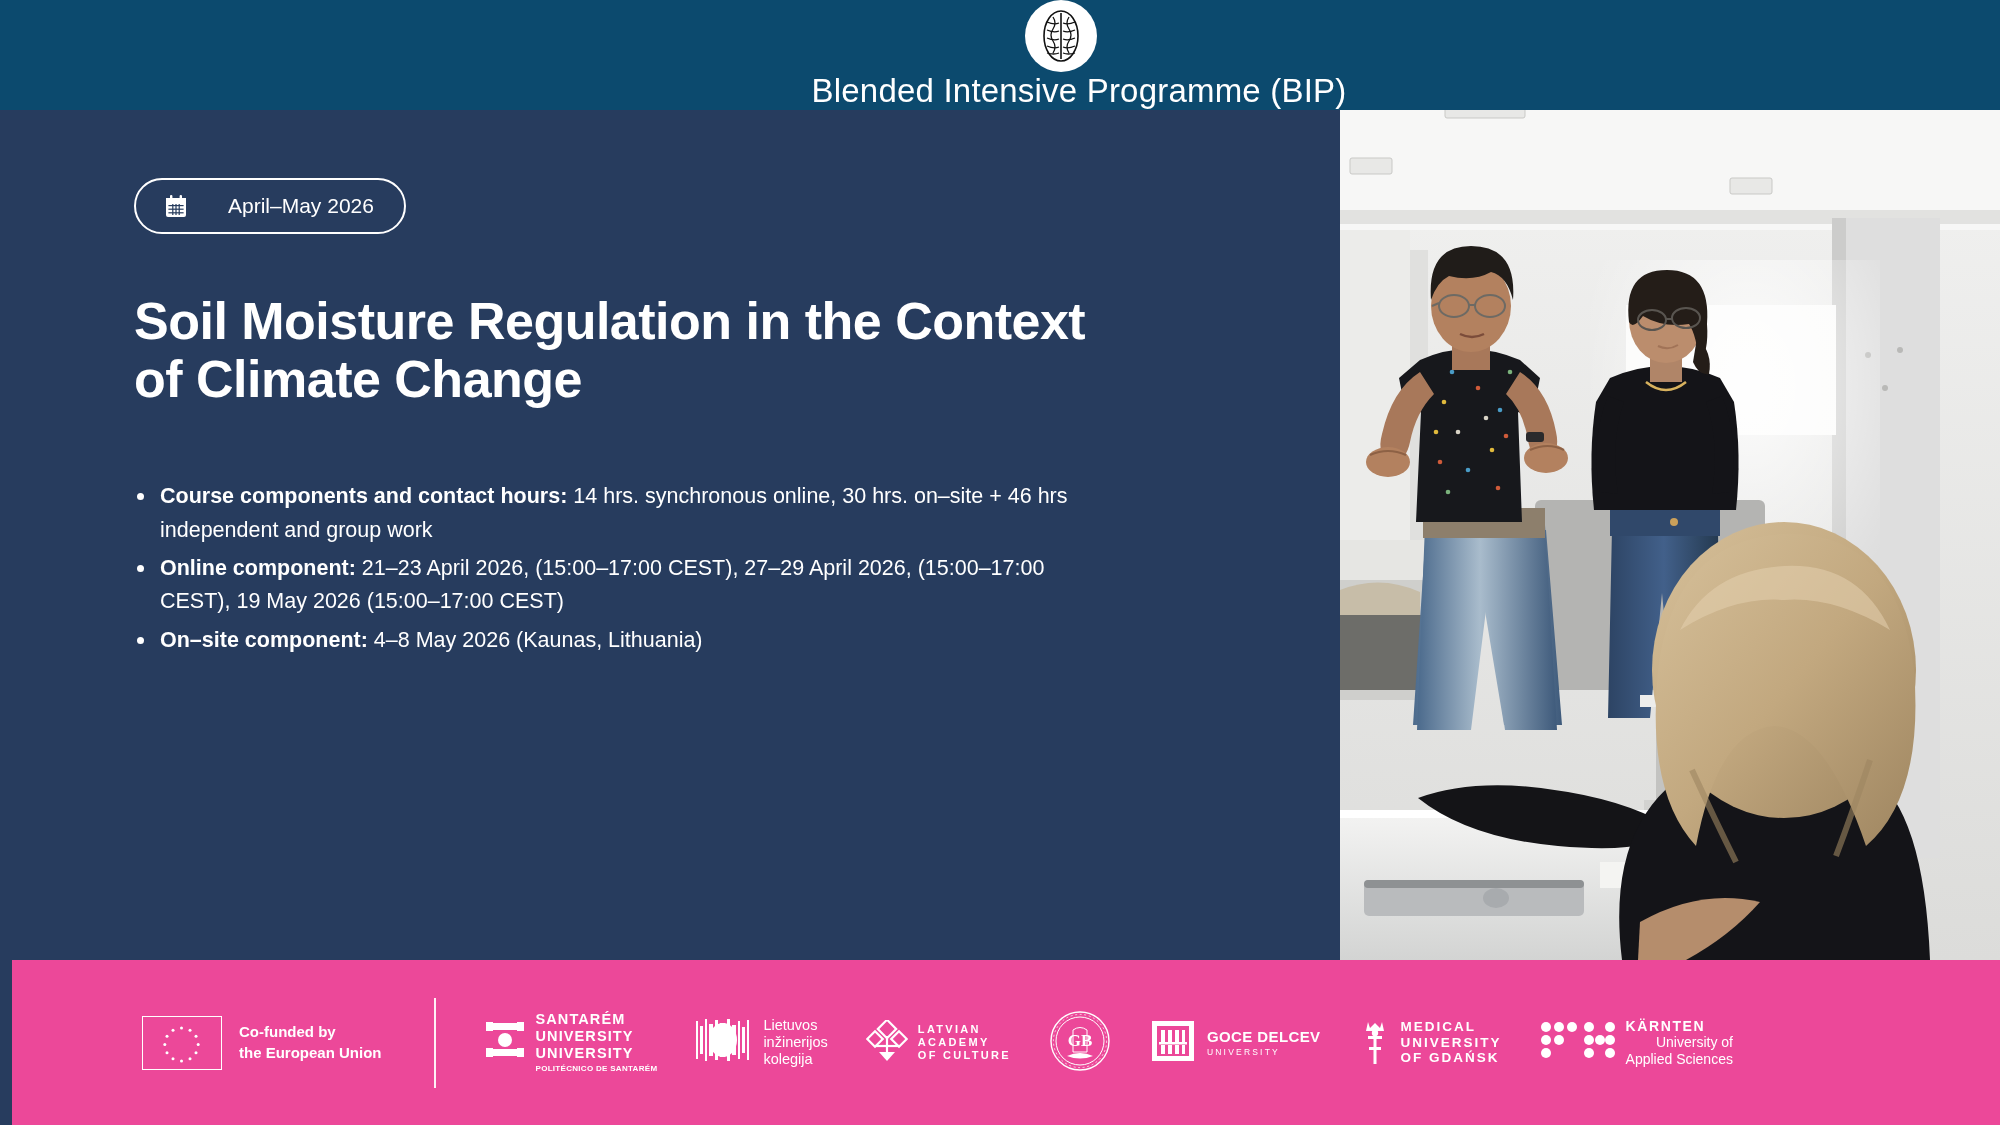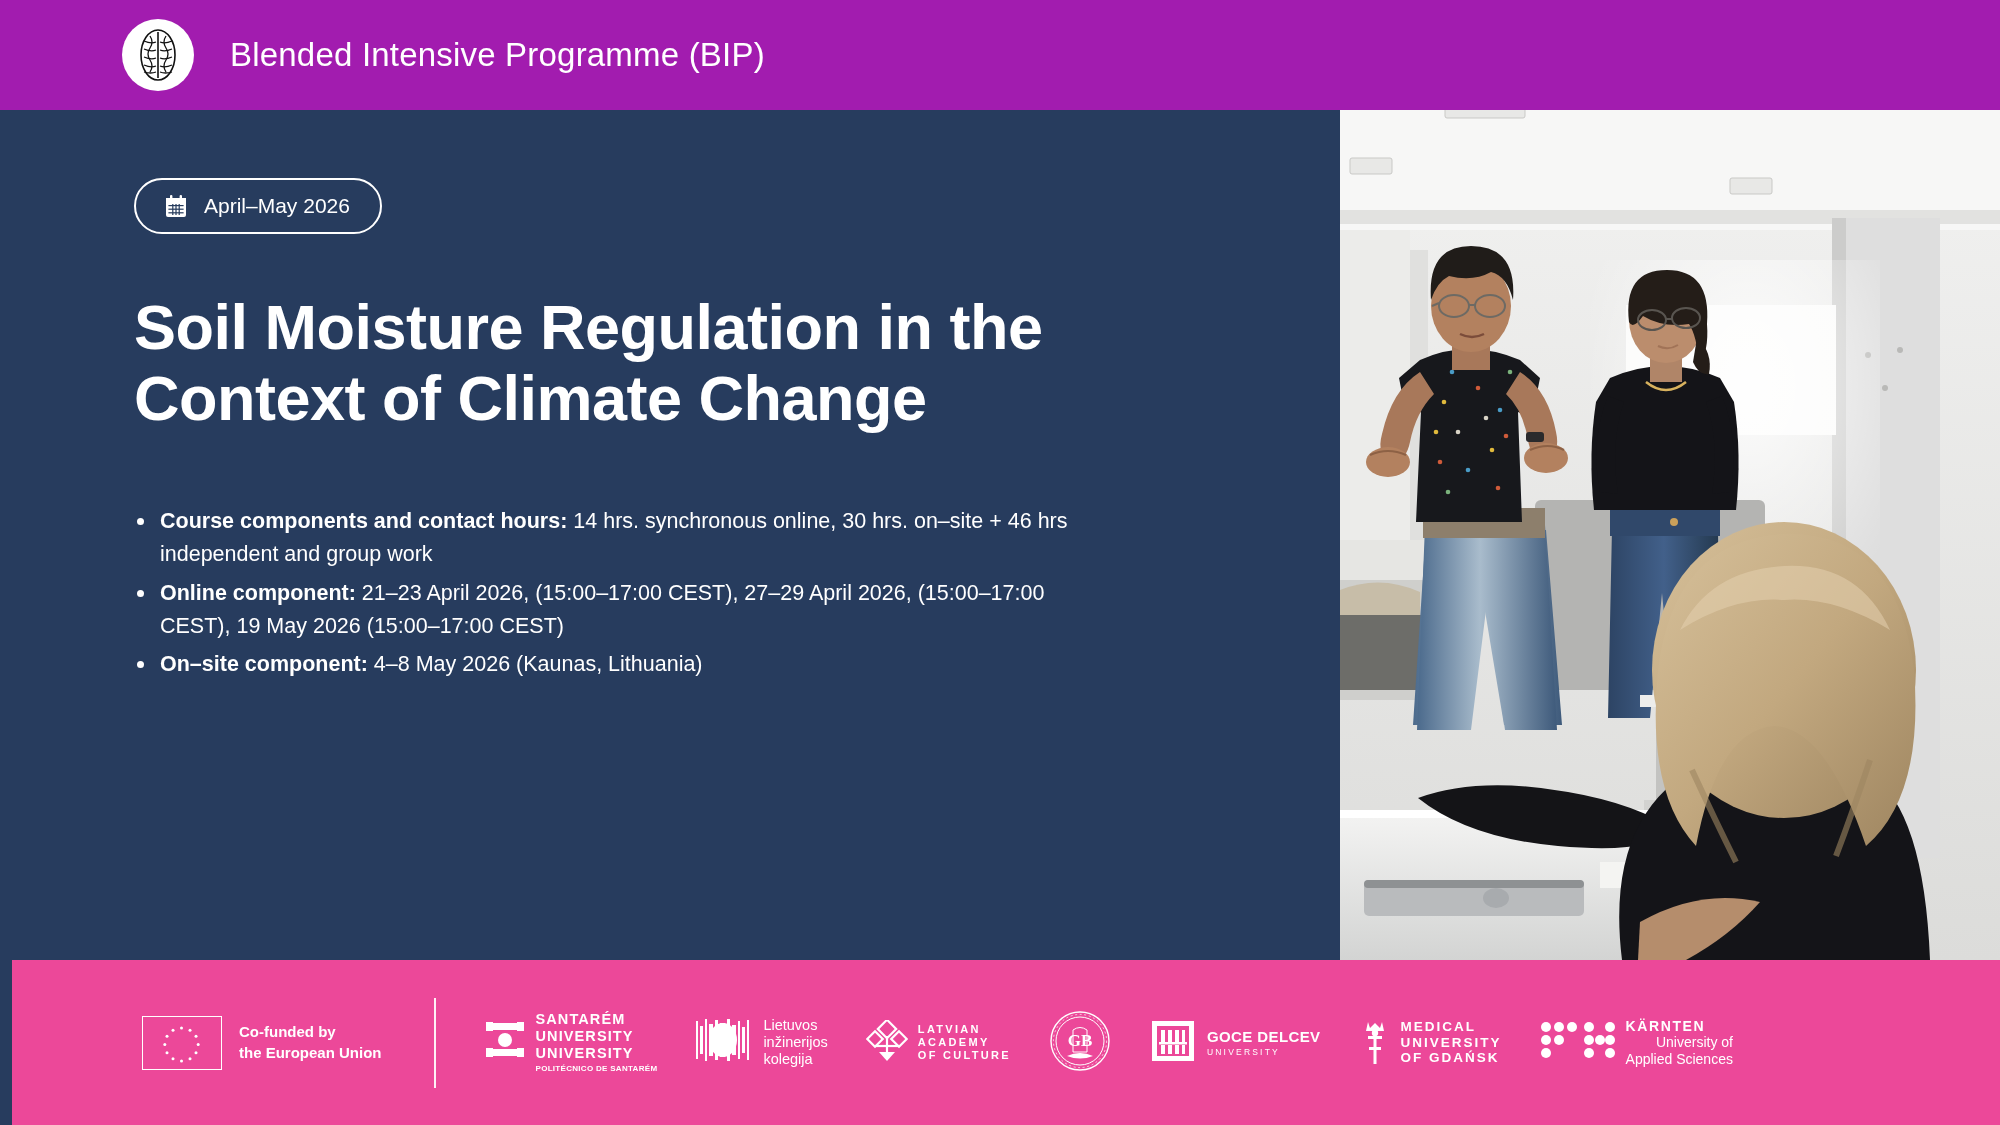--- a/index.html
+++ b/index.html
@@ -6,24 +6,25 @@
   html,body { width:2000px; height:1125px; overflow:hidden; }
   body {
     font-family:"Liberation Sans", sans-serif;
     background:#273c5e;
     position:relative;
   }
 
   
   .header {
     position:absolute; left:0; top:0; width:2000px; height:110px;
-    background:#a21caf;
+    background:#0c4a6e;
     display:flex; align-items:center;
     padding-left:122px;
     z-index:30;
+    flex-direction:column;
   }
   .brain-badge {
     width:72px; height:72px; border-radius:50%;
     background:#ffffff;
     display:flex; align-items:center; justify-content:center;
     flex:0 0 auto;
   }
   .header-title {
     margin-left:36px;
     color:#ffffff;
@@ -55,27 +56,27 @@
     display:inline-flex; align-items:center;
     border:2px solid #ffffff;
     border-radius:40px;
     height:56px;
     padding:0 30px 0 28px;
     color:#ffffff;
     font-size:21px;
     white-space:nowrap;
   }
   .pill .picon { display:inline-flex; width:24px; justify-content:center; margin-right:16px; flex:0 0 auto;}
-  .pill-row1 { margin-top:68px; }
+  .pill-row1 { margin-top:68px;gap:24px; }
   .pill-row2 { margin-top:15px; }
 
   h1.title {
     margin-top:58px;
     color:#ffffff;
-    font-size:63px;
+    font-size:52px;
     line-height:1.12;
     font-weight:700;
     letter-spacing:-0.5px;
     max-width:960px;
   }
 
   ul.details {
     margin-top:72px;
     list-style:none;
     max-width:960px;

